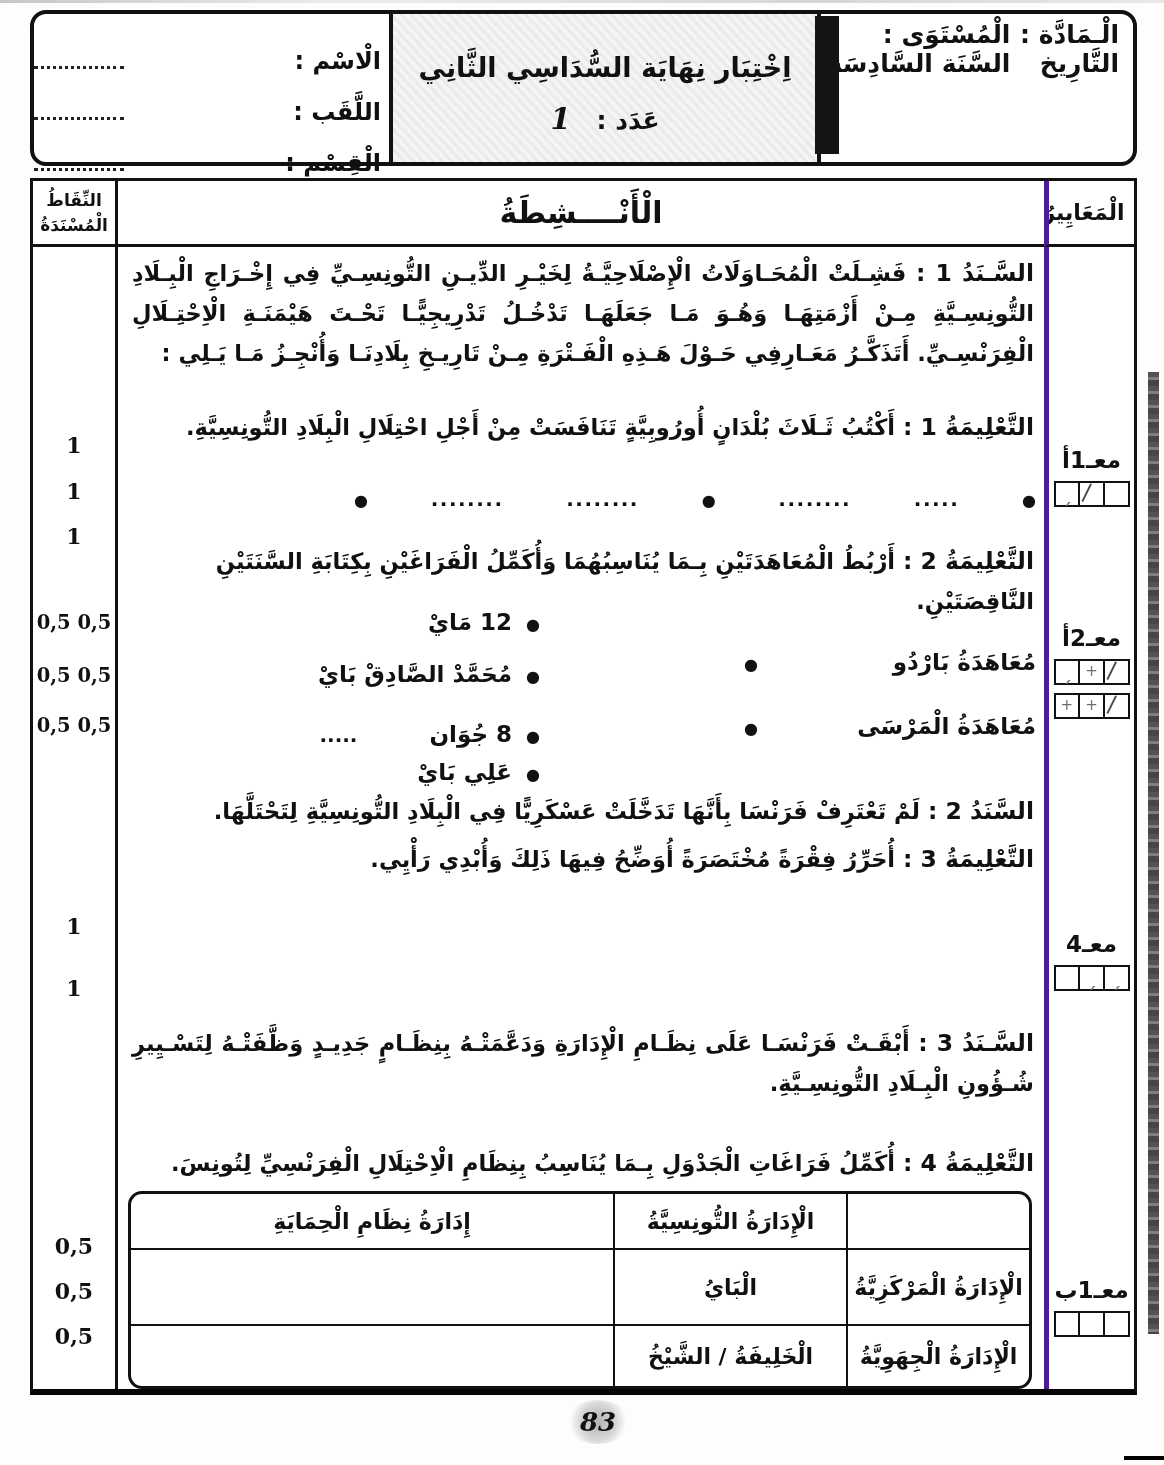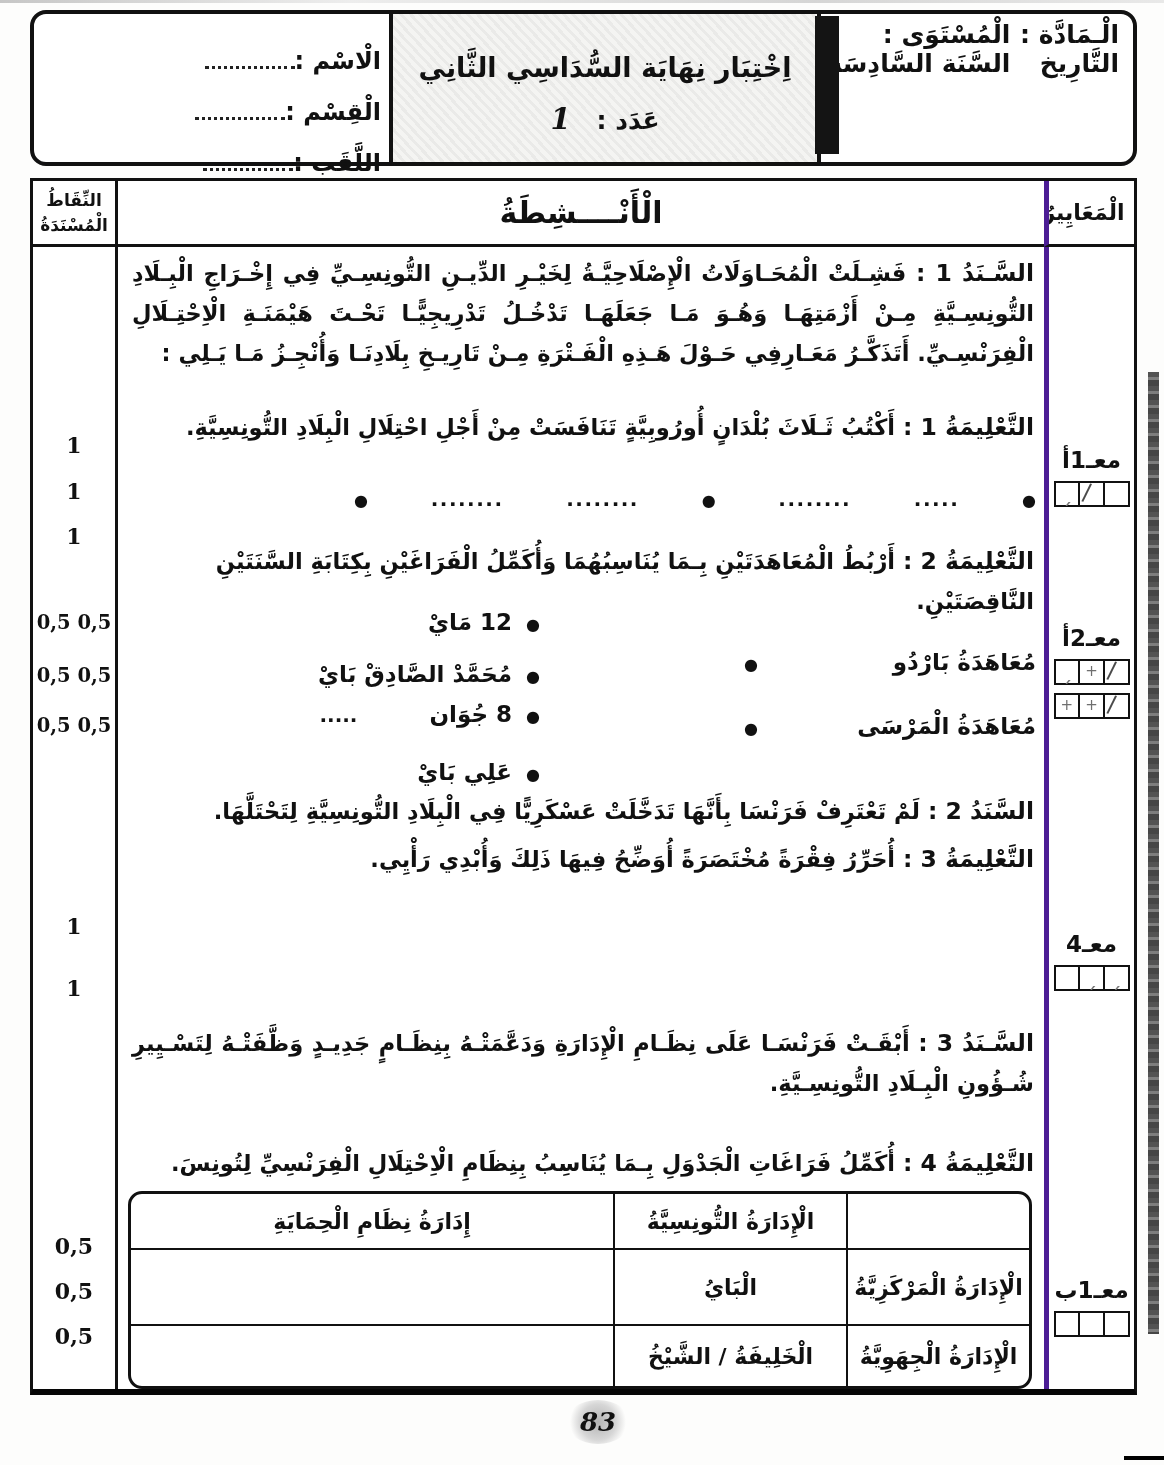--- a/index.html
+++ b/index.html
@@ -16,21 +16,21 @@
                padding:6px 14px 6px 4px;font-size:25px;font-weight:bold;position:relative;}
   .hdr-title{width:432px;border-right:4px solid #111;border-left:4px solid #111;
              display:flex;flex-direction:column;justify-content:space-evenly;align-items:center;
              padding:6px 0;background:
                repeating-linear-gradient(47deg,rgba(160,160,160,.12) 0 3px,rgba(255,255,255,0) 3px 7px),#f4f4f2;}
   .exam-title{font-size:27px;font-weight:bold;margin-top:12px;}
   .exam-number{font-size:25px;font-weight:bold;display:flex;align-items:baseline;gap:26px;}
   .exam-number .num{font-family:"DejaVu Serif",serif;font-style:italic;font-size:29px;}
   .hdr-student{flex:1;display:flex;flex-direction:column;justify-content:space-evenly;
                padding:10px 8px 10px 0;}
-  .stu-row{display:flex;align-items:baseline;
+  .stu-row{display:flex;align-items:baseline;justify-content:space-between;
            font-size:24px;font-weight:bold;margin-top:23px;}
   .stu-dots{width:90px;height:16px;border-bottom:3px dotted #222;}
   .hdr-blackbar{position:absolute;top:2px;left:-6px;width:24px;height:138px;background:#141414;}
 
   
   .tbl{position:absolute;top:178px;right:27px;left:30px;height:1217px;box-sizing:border-box;
        display:grid;grid-template-columns:90px 1fr 85px;grid-template-rows:66px 1fr;
        border:3px solid #111;border-bottom:6px solid #060606;background:#fff;}
   .cell{box-sizing:border-box;position:relative;}
   .crit-col{border-left:5px solid #4c1d95;}
@@ -112,25 +112,25 @@
         <span>عَدَد :</span>
         <span class="num">1</span>
       </div>
     </section>
     <section class="hdr-sec hdr-student">
       <div class="stu-row">
         <span>الْاسْم :</span>
         <span class="stu-dots"></span>
       </div>
       <div class="stu-row">
+        <span>اللَّقَب :</span>
+        <span class="stu-dots"></span>
+      </div>
+      <div class="stu-row">
         <span>الْقِسْم :</span>
-        <span class="stu-dots"></span>
-      </div>
-      <div class="stu-row">
-        <span>اللَّقَب :</span>
         <span class="stu-dots"></span>
       </div>
     </section>
   </header>
 
   <main class="tbl">
 
     <div class="cell hrow crit-col crit-h">
       <span>الْمَعَايِيرُ</span>
     </div>
@@ -216,21 +216,21 @@
           <span class="bdot">●</span>
         </div>
         <div class="opt" style="top:16px">
           <span class="bdot">●</span>
           <span>12 مَايْ</span>
         </div>
         <div class="opt" style="top:68px">
           <span class="bdot">●</span>
           <span>مُحَمَّدْ الصَّادِقْ بَايْ</span>
         </div>
-        <div class="opt" style="top:108px">
+        <div class="opt" style="top:128px">
           <span class="bdot">●</span>
           <span>8 جُوَان</span>
           <span class="dots">.....</span>
         </div>
         <div class="opt" style="top:166px">
           <span class="bdot">●</span>
           <span>عَلِي بَايْ</span>
         </div>
       </div>
 

